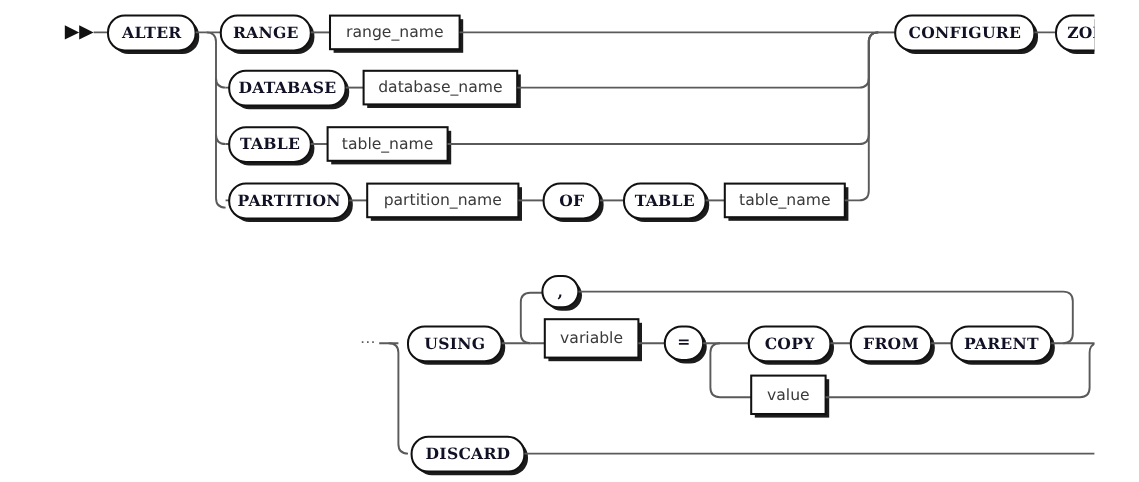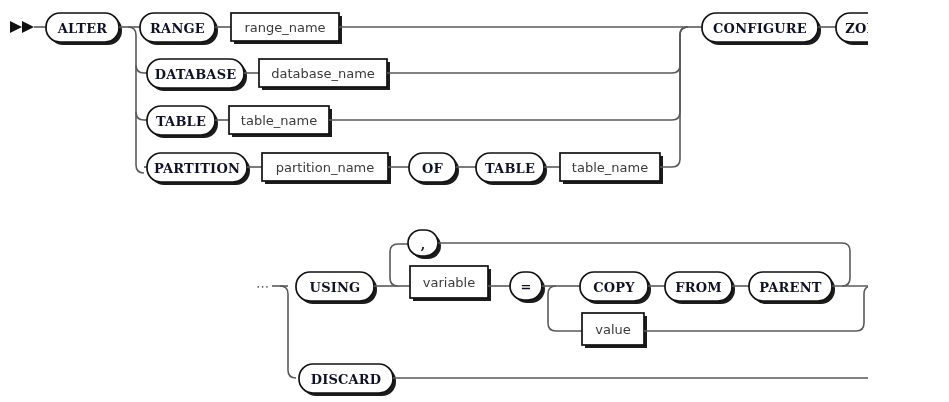--- a/index.html
+++ b/index.html
@@ -1,17 +1,17 @@
 <!DOCTYPE html>
 <html><head>
 <meta charset="utf-8">
 <style>
   html,body{margin:0;padding:0;background:#ffffff;}
   body{font-family:"Liberation Sans", sans-serif;}
-  #diagram-root{position:relative;width:868px;height:402px;background:#ffffff;overflow:hidden;}
+  #diagram-root{position:relative;width:868px;height:402px;background:#ffffff;overflow:hidden;padding-left:44px;}
   svg{display:block;}
   .rail{fill:none;stroke:#5a5a5a;stroke-width:1.6;}
   .shadow{fill:#1c1c1c;}
   .term-body{fill:#ffffff;stroke:#111111;stroke-width:1.7;}
   .nonterm-body{fill:#ffffff;stroke:#111111;stroke-width:1.7;}
   .marker{fill:#111111;}
   .lbl-term{font-family:"DejaVu Serif", serif;font-weight:bold;font-size:13px;fill:#111126;
             text-anchor:middle;dominant-baseline:central;letter-spacing:.2px;}
   .lbl-nonterm{font-family:"DejaVu Sans", sans-serif;font-weight:normal;font-size:13px;fill:#3a3a3a;
             text-anchor:middle;dominant-baseline:central;}

